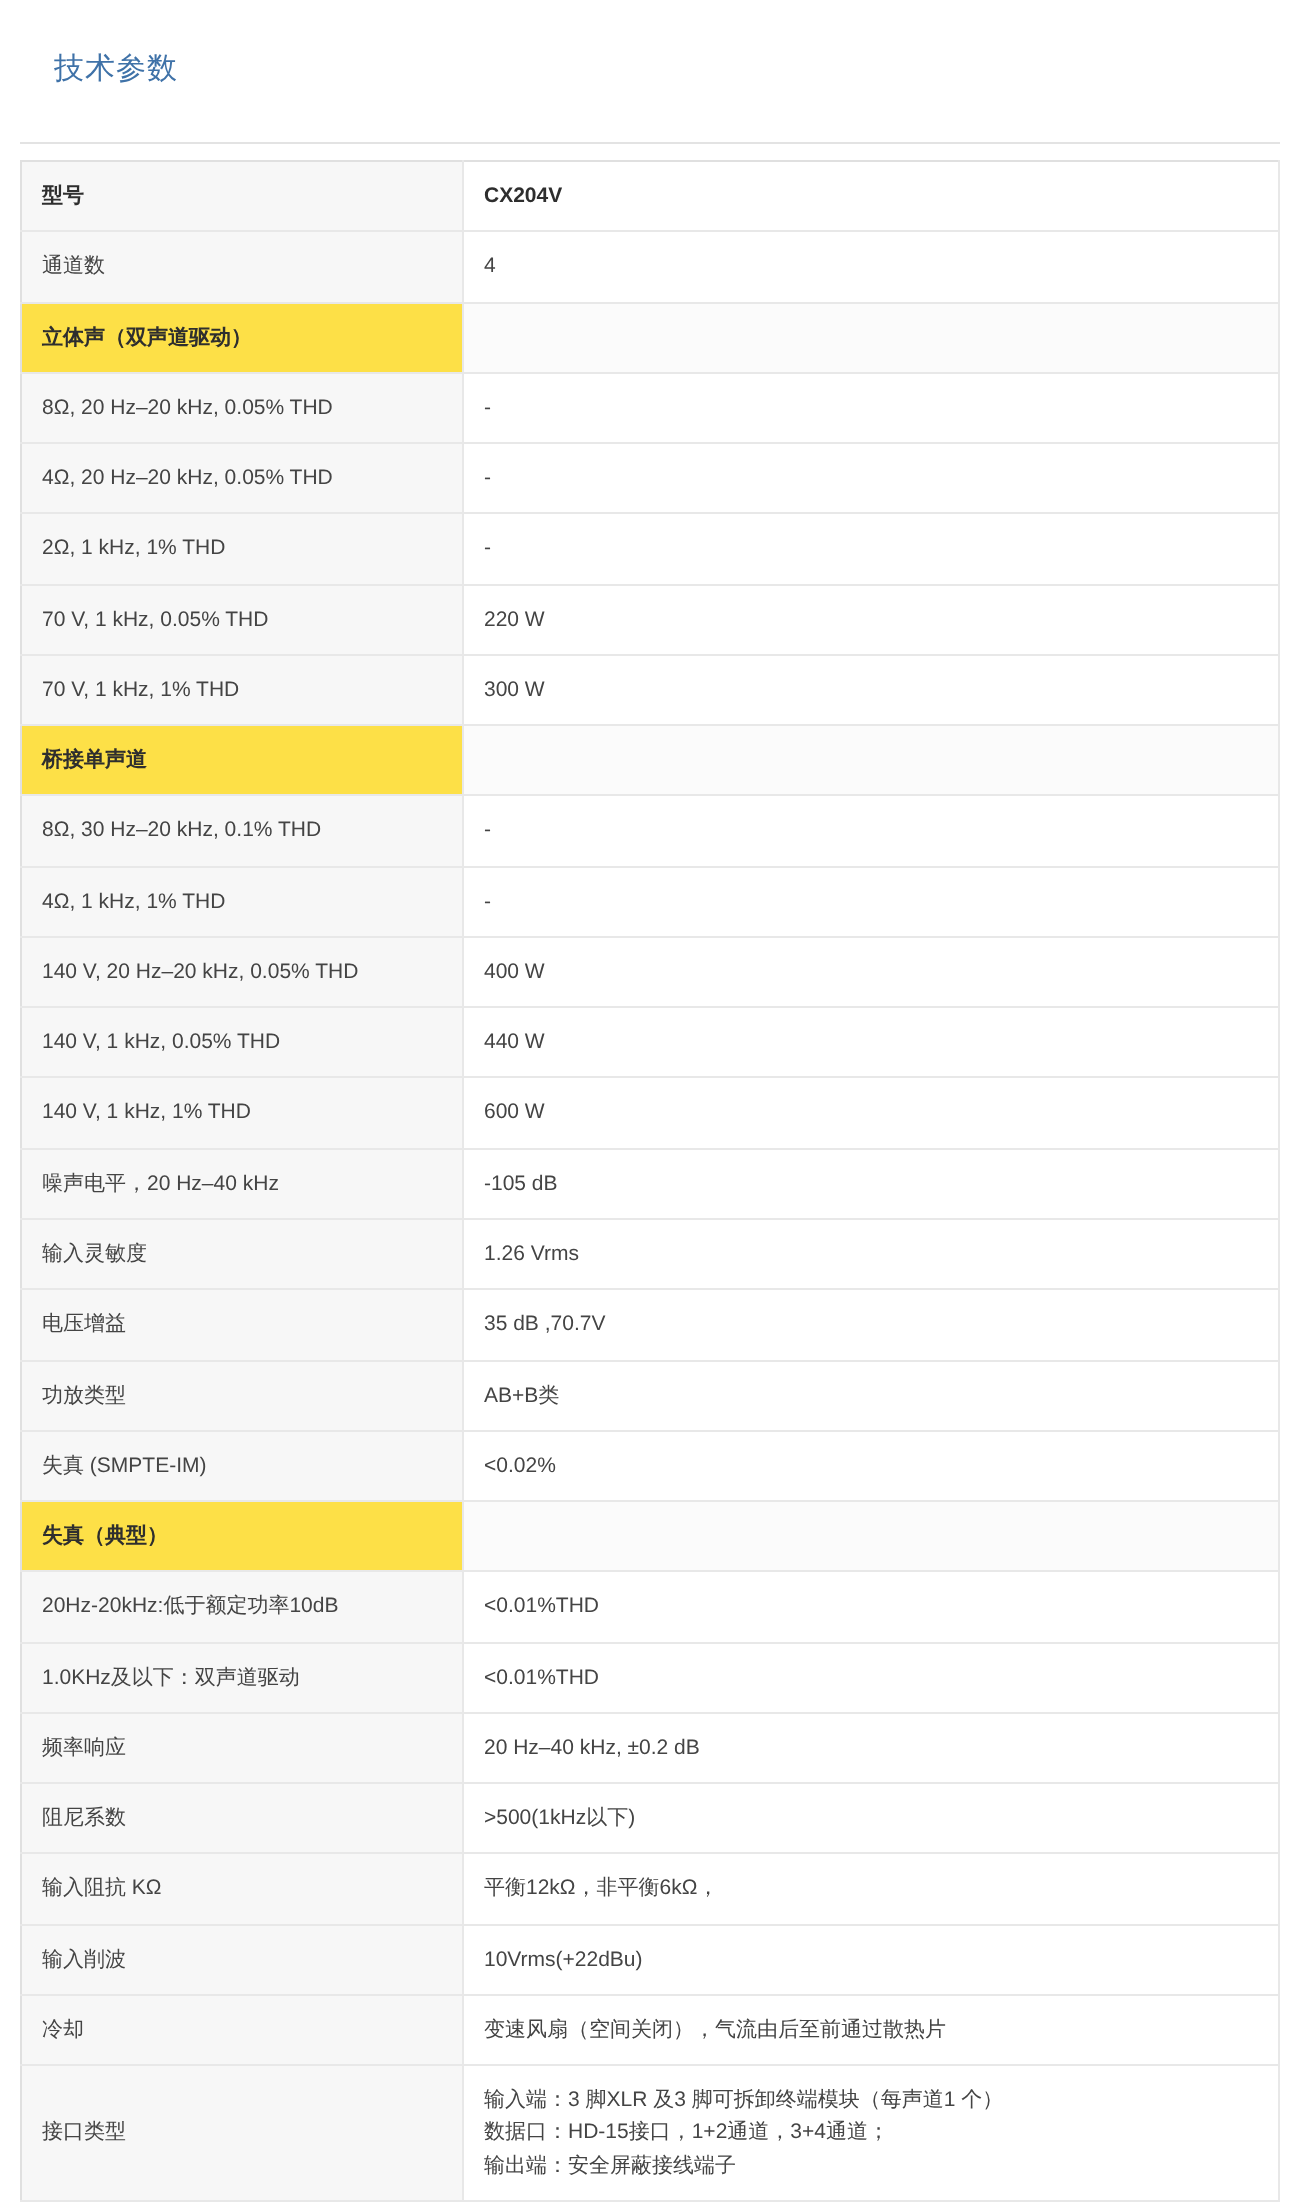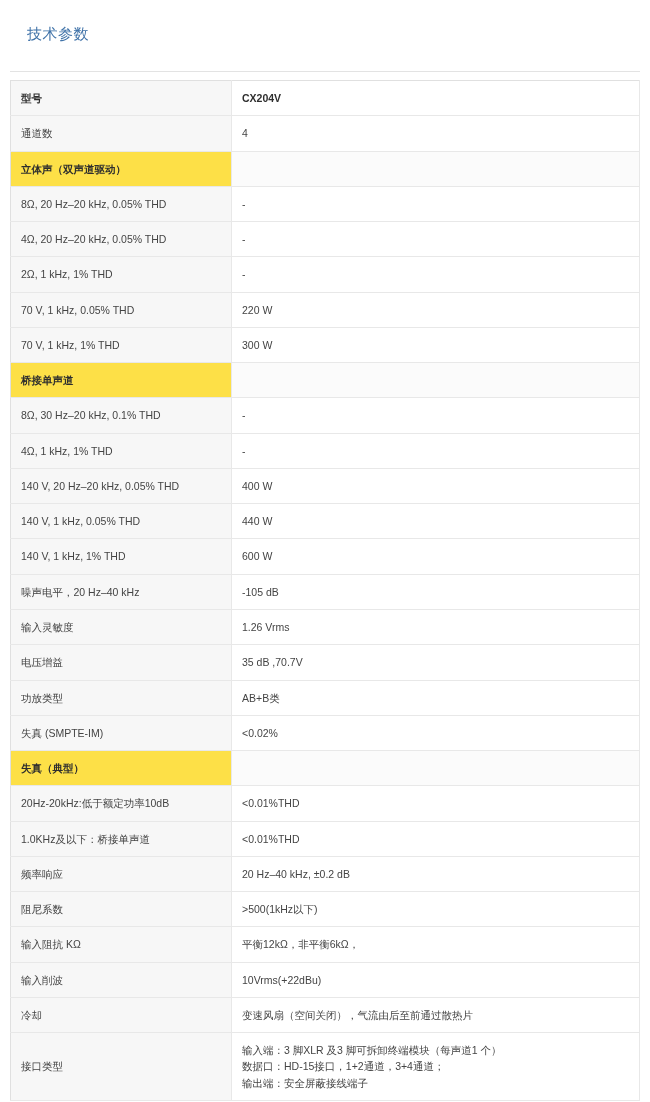--- a/index.html
+++ b/index.html
@@ -166,21 +166,21 @@
         </tr>
         <tr class="section">
           <td class="label">失真（典型）</td>
           <td class="value multiline"></td>
         </tr>
         <tr>
           <td class="label">20Hz-20kHz:低于额定功率10dB</td>
           <td class="value multiline">&lt;0.01%THD</td>
         </tr>
         <tr>
-          <td class="label">1.0KHz及以下：桥接单声道</td>
+          <td class="label">1.0KHz及以下：双声道驱动</td>
           <td class="value multiline">&lt;0.01%THD</td>
         </tr>
         <tr>
           <td class="label">频率响应</td>
           <td class="value multiline">20 Hz–40 kHz, ±0.2 dB</td>
         </tr>
         <tr>
           <td class="label">阻尼系数</td>
           <td class="value multiline">&gt;500(1kHz以下)</td>
         </tr>

